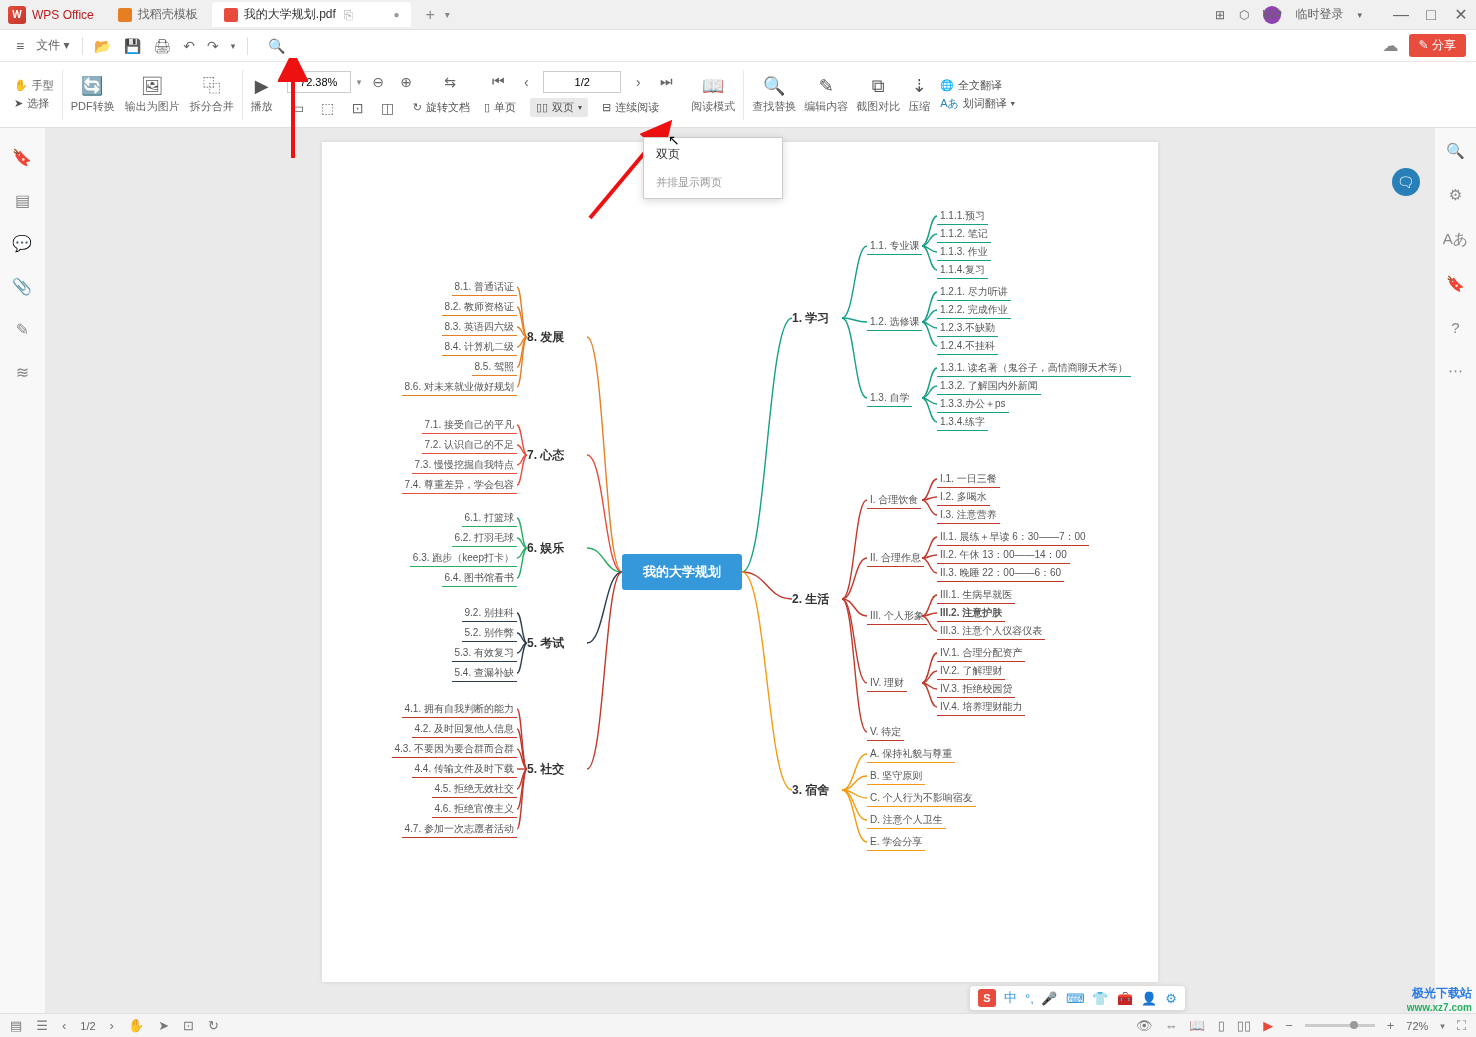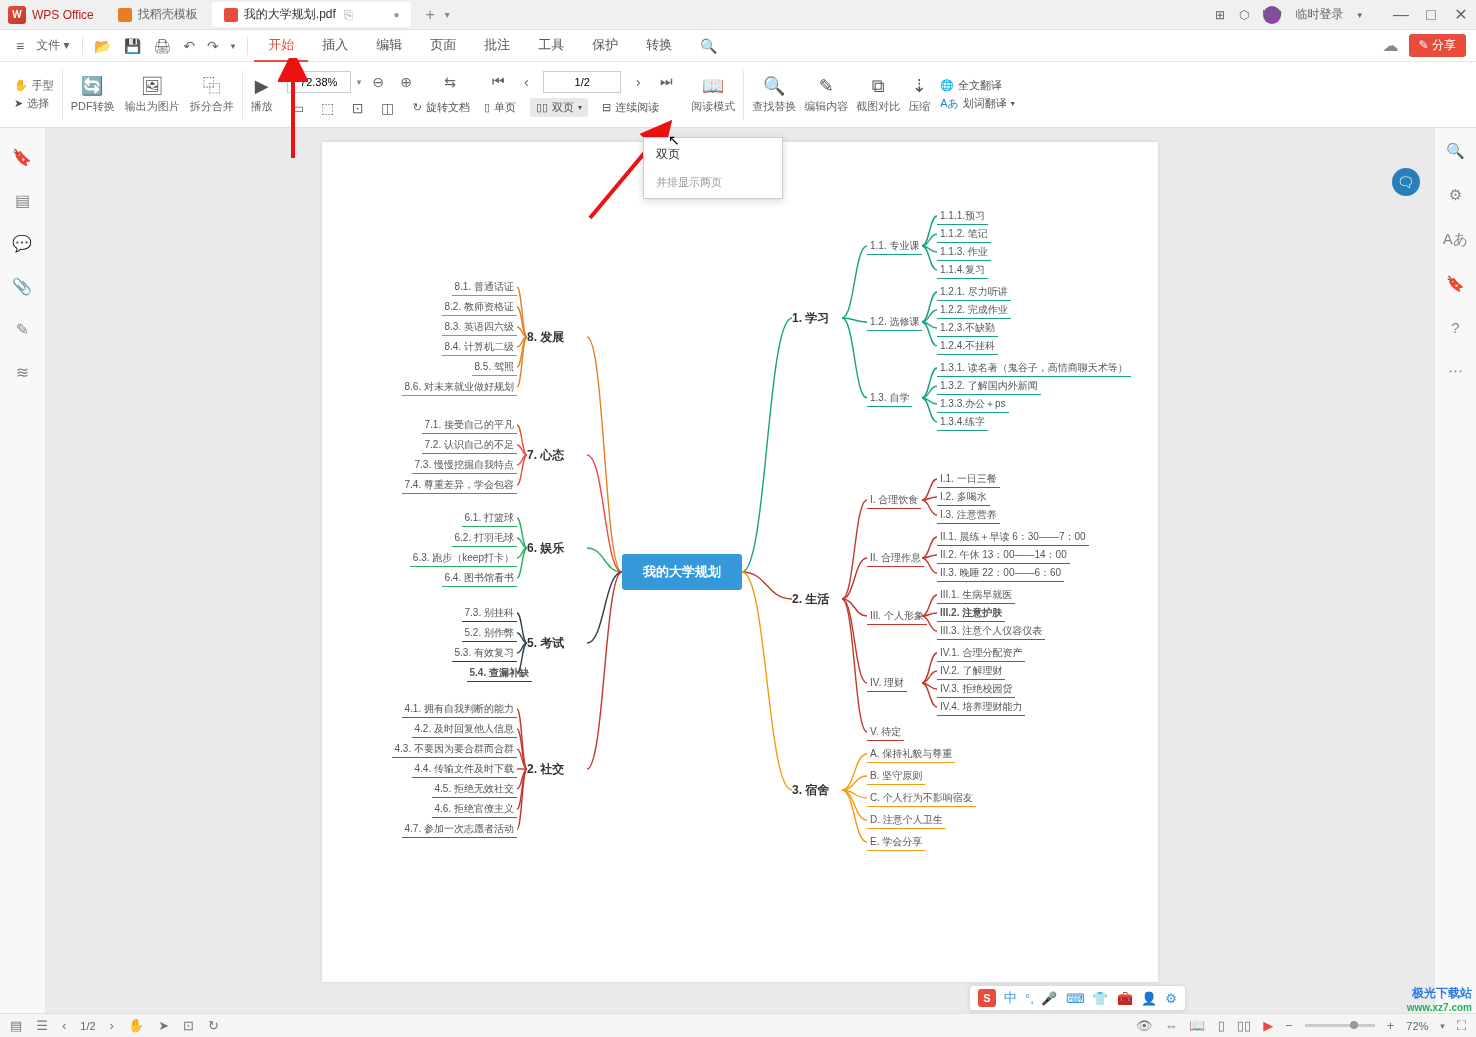--- a/index.html
+++ b/index.html
@@ -135,30 +135,20 @@
   <span class="menu-icon-btn">≡</span>
   <span class="menu-icon-btn" style="font-size:12px;"><span>文件</span> ▾</span>
   <div class="menu-sep"></div>
   <span class="menu-icon-btn">📂</span>
   <span class="menu-icon-btn">💾</span>
   <span class="menu-icon-btn">🖨</span>
   <span class="menu-icon-btn">↶</span>
   <span class="menu-icon-btn">↷</span>
   <span class="menu-icon-btn" style="font-size:9px;">▾</span>
   <div class="menu-sep"></div>
-  <div id="menu-items" style="display:flex;">
-      <span class="menu-item active">开始</span>
-      <span class="menu-item">插入</span>
-      <span class="menu-item">编辑</span>
-      <span class="menu-item">页面</span>
-      <span class="menu-item">批注</span>
-      <span class="menu-item">工具</span>
-      <span class="menu-item">保护</span>
-      <span class="menu-item">转换</span>
-    </div>
   <span class="menu-icon-btn" style="margin-left:8px;">🔍</span>
   <div class="menu-right">
     <span style="color:#888;">☁</span>
     <span class="share-btn">✎ <span>分享</span></span>
   </div>
 </div>
 
 <div class="toolbar">
   <div class="tool-pair">
     <div class="tool-pair-item">
@@ -383,25 +373,25 @@
           <div class="leaf left" style="right: 641px; top: 275px; border-color: rgb(231, 76, 60);">7.1. 接受自己的平凡</div>
           <div class="leaf left" style="right: 641px; top: 295px; border-color: rgb(231, 76, 60);">7.2. 认识自己的不足</div>
           <div class="leaf left" style="right: 641px; top: 315px; border-color: rgb(231, 76, 60);">7.3. 慢慢挖掘自我特点</div>
           <div class="leaf left" style="right: 641px; top: 335px; border-color: rgb(231, 76, 60);">7.4. 尊重差异，学会包容</div>
           <div class="branch-title" style="left: 205px; top: 398px;">6. 娱乐</div>
           <div class="leaf left" style="right: 641px; top: 368px; border-color: rgb(39, 174, 96);">6.1. 打篮球</div>
           <div class="leaf left" style="right: 641px; top: 388px; border-color: rgb(39, 174, 96);">6.2. 打羽毛球</div>
           <div class="leaf left" style="right: 641px; top: 408px; border-color: rgb(39, 174, 96);">6.3. 跑步（keep打卡）</div>
           <div class="leaf left" style="right: 641px; top: 428px; border-color: rgb(39, 174, 96);">6.4. 图书馆看书</div>
           <div class="branch-title" style="left: 205px; top: 493px;">5. 考试</div>
-          <div class="leaf left" style="right: 641px; top: 463px; border-color: rgb(44, 62, 80);">7.3. 别挂科</div>
+          <div class="leaf left" style="right: 641px; top: 463px; border-color: rgb(44, 62, 80);">9.2. 别挂科</div>
           <div class="leaf left" style="right: 641px; top: 483px; border-color: rgb(44, 62, 80);">5.2. 别作弊</div>
           <div class="leaf left" style="right: 641px; top: 503px; border-color: rgb(44, 62, 80);">5.3. 有效复习</div>
-          <div class="leaf left" style="right: 626px; top: 523px; border-color: rgb(44, 62, 80); font-weight: bold;">5.4. 查漏补缺</div>
-          <div class="branch-title" style="left: 205px; top: 619px;">2. 社交</div>
+          <div class="leaf left" style="right: 641px; top: 523px; border-color: rgb(44, 62, 80);">5.4. 查漏补缺</div>
+          <div class="branch-title" style="left: 205px; top: 619px;">5. 社交</div>
           <div class="leaf left" style="right: 641px; top: 559px; border-color: rgb(192, 57, 43);">4.1. 拥有自我判断的能力</div>
           <div class="leaf left" style="right: 641px; top: 579px; border-color: rgb(192, 57, 43);">4.2. 及时回复他人信息</div>
           <div class="leaf left" style="right: 641px; top: 599px; border-color: rgb(192, 57, 43);">4.3. 不要因为要合群而合群</div>
           <div class="leaf left" style="right: 641px; top: 619px; border-color: rgb(192, 57, 43);">4.4. 传输文件及时下载</div>
           <div class="leaf left" style="right: 641px; top: 639px; border-color: rgb(192, 57, 43);">4.5. 拒绝无效社交</div>
           <div class="leaf left" style="right: 641px; top: 659px; border-color: rgb(192, 57, 43);">4.6. 拒绝官僚主义</div>
           <div class="leaf left" style="right: 641px; top: 679px; border-color: rgb(192, 57, 43);">4.7. 参加一次志愿者活动</div>
           <div class="branch-main" style="left: 470px; top: 168px;">1. 学习</div>
           <div class="leaf right" style="left: 545px; top: 96px; border-color: rgb(22, 160, 133);">1.1. 专业课</div>
           <div class="leaf right" style="left: 615px; top: 66px; border-color: rgb(22, 160, 133);">1.1.1.预习</div>

